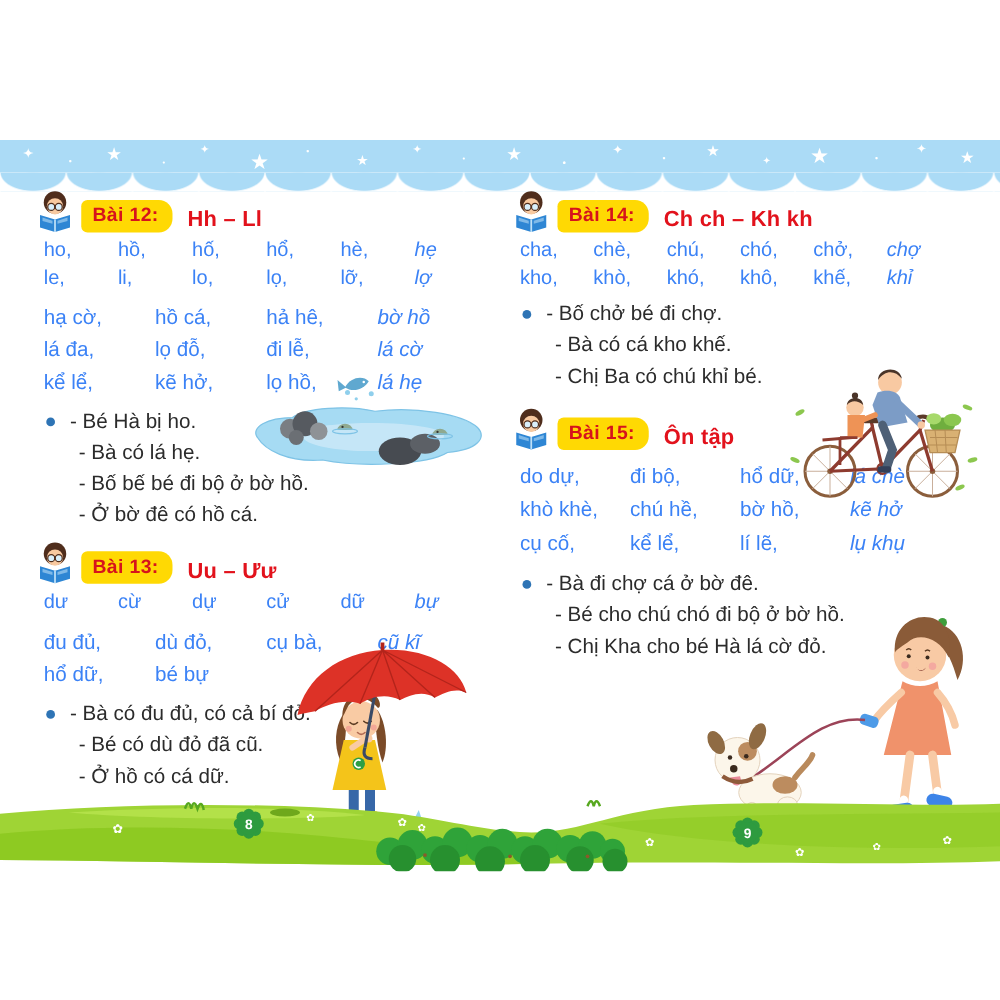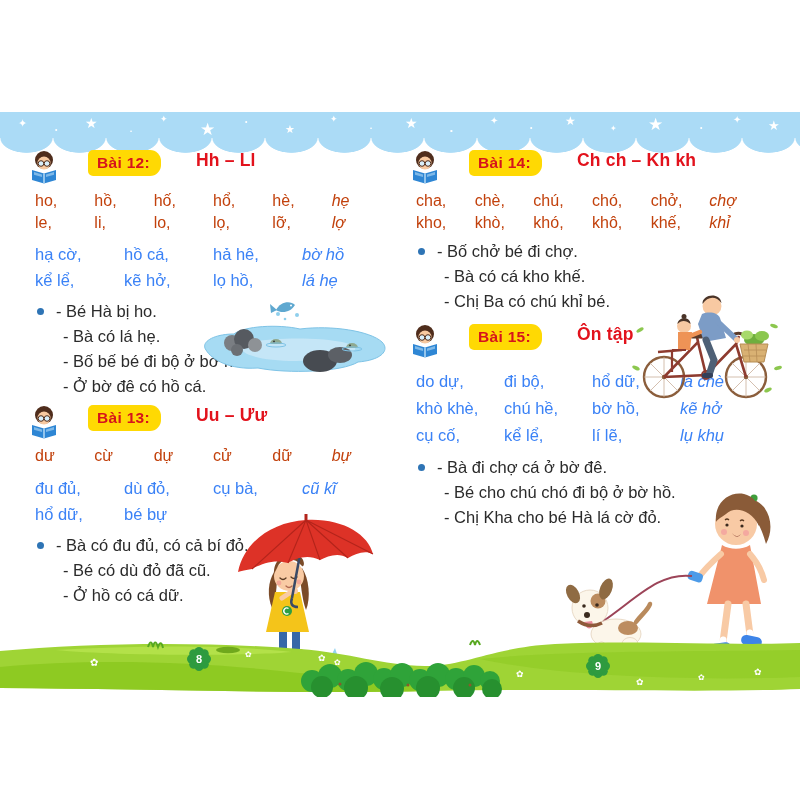--- a/index.html
+++ b/index.html
@@ -11,31 +11,31 @@
   .lace::after{content:"";position:absolute;left:0;top:100%;width:100%;height:15px;
     background-image:radial-gradient(ellipse at 50% 0%,#ABDBF6 68%,rgba(171,219,246,0) 71%);
     background-size:53px 15px;background-repeat:repeat-x;}
   .star{position:absolute;color:#ffffff;line-height:1;user-select:none;}
 
   
   .page{position:absolute;top:150px;}
   .page-left{left:35px;width:356px;}
   .page-right{left:416px;width:352px;}
 
-  .lesson-header{display:flex;align-items:flex-start;height:36px;margin-left:-6px;gap:23px;}
+  .lesson-header{display:flex;align-items:flex-end;height:36px;margin-left:-6px;}
   .kid-icon{flex:0 0 auto;margin-right:6px;}
   .badge{background:#FFD903;color:#D6131C;font-weight:bold;font-size:15.5px;
          padding:4px 11px 4px 9px;border-radius:5px 11px 11px 5px;letter-spacing:.3px;}
   .lesson-title{color:#E2121C;font-weight:bold;font-size:17.5px;margin-left:12px;letter-spacing:.2px;}
 
   .syl-rows{margin-top:4px;}
   .row{display:grid;}
   .row6{grid-template-columns:repeat(6,1fr);}
   .row4{grid-template-columns:repeat(4,1fr);}
-  .syl-rows .cell{color:#c2410c;font-size:16px;line-height:21.5px;white-space:nowrap;}
+  .syl-rows .cell{color:#3b82f6;font-size:16px;line-height:21.5px;white-space:nowrap;}
   .word-rows{margin-top:8px;}
   .word-rows .cell{color:#3b82f6;font-size:16.5px;line-height:26px;white-space:nowrap;}
   .row .cell:last-child{font-style:italic;}
 
   .bullets{position:relative;margin-top:6px;padding-left:21px;}
   .bullet-dot{position:absolute;left:2px;top:9px;width:7px;height:7px;border-radius:50%;background:#2E74B5;}
   .sentence{display:block;color:#2B2B2B;font-size:16.5px;line-height:25px;white-space:nowrap;}
   .sentence:not(:first-child){margin-left:7px;}
   .mt10{margin-top:10px;} .mt6{margin-top:6px;}
   .r15 .cell{line-height:27px;}
@@ -105,20 +105,26 @@
         </div>
     </div>
     <div class="word-rows">
       <div class="row row4">
           <span class="cell">hạ cờ,</span>
           <span class="cell">hồ cá,</span>
           <span class="cell">hả hê,</span>
           <span class="cell">bờ hồ</span>
         </div>
       <div class="row row4">
+          <span class="cell">lá đa,</span>
+          <span class="cell">lọ đỗ,</span>
+          <span class="cell">đi lễ,</span>
+          <span class="cell">lá cờ</span>
+        </div>
+      <div class="row row4">
           <span class="cell">kể lể,</span>
           <span class="cell">kẽ hở,</span>
           <span class="cell">lọ hồ,</span>
           <span class="cell">lá hẹ</span>
         </div>
     </div>
     <div class="bullets">
       <span class="bullet-dot"></span>
       <div>
           <span class="sentence">- Bé Hà bị ho.</span>

